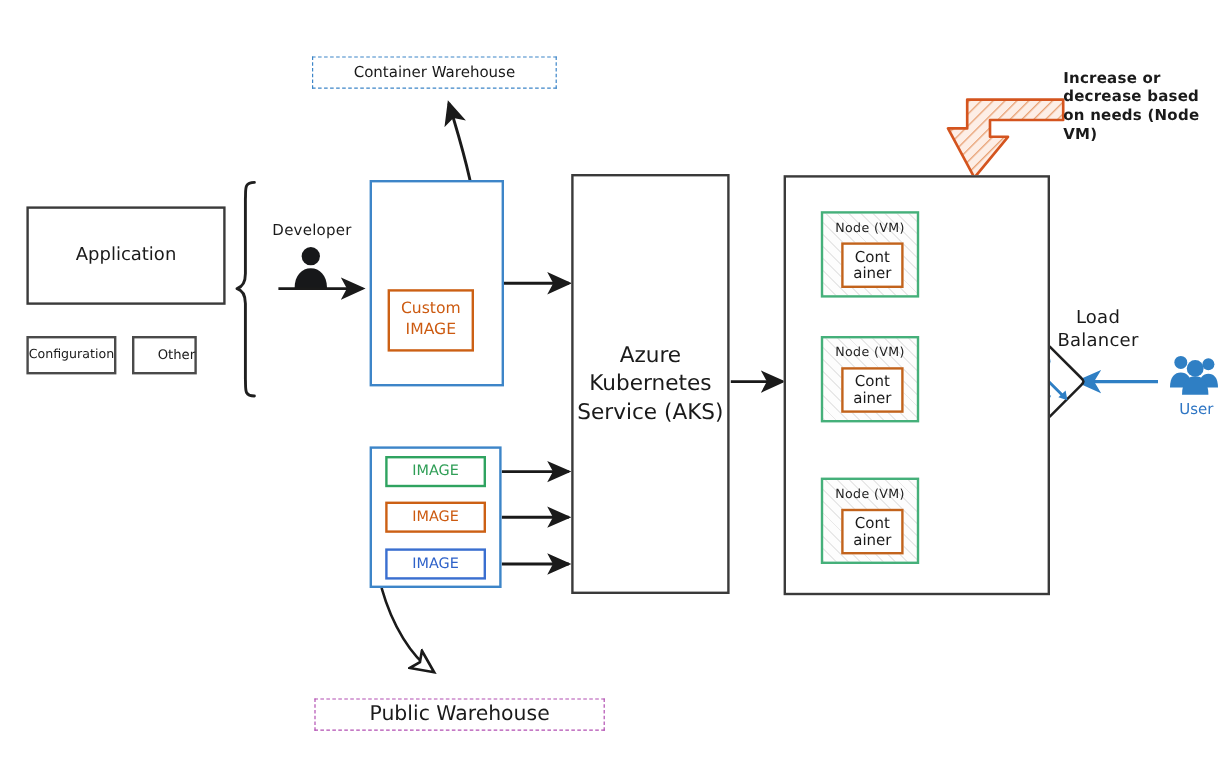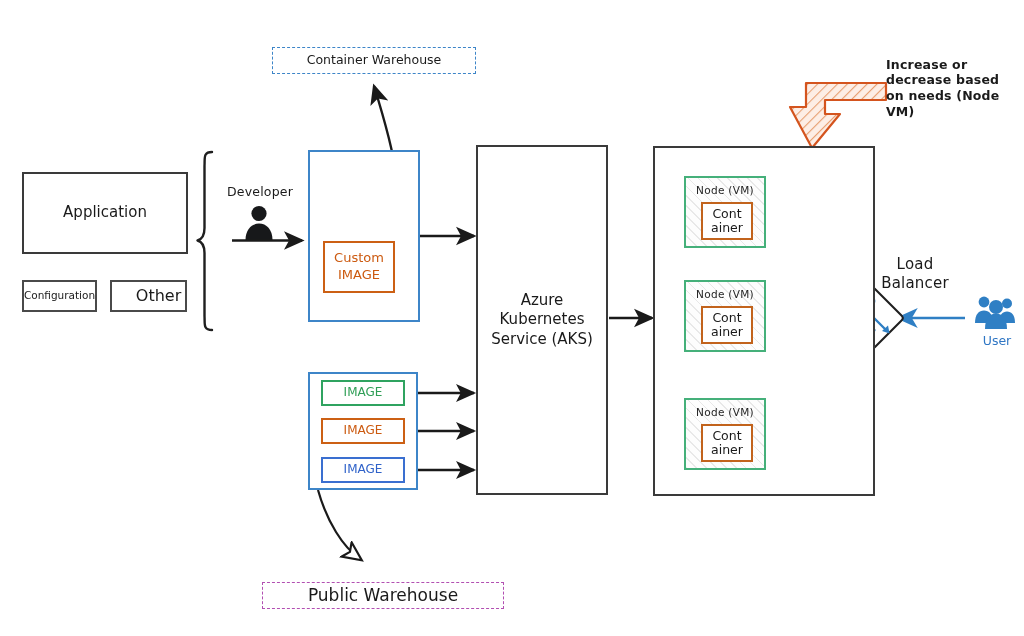--- a/index.html
+++ b/index.html
@@ -157,29 +157,29 @@
   </svg>
 
   <div class="box box-plain" style="left:22px;top:172px;width:166px;height:82px;font-size:15px;">
     <span>Application</span>
   </div>
 
   <div class="box box-thin" style="left:22px;top:280px;width:75px;height:32px;font-size:10.5px;">
     <span>Configuration</span>
   </div>
 
-  <div class="box box-thin" style="left:110px;top:280px;width:77px;height:32px;font-size:16px;padding-left:20px;">
+  <div class="box box-thin" style="left:110px;top:280px;width:54px;height:32px;font-size:11px;padding-left:20px;">
     <span>Other</span>
   </div>
 
   <div class="lbl" style="left:222px;top:183px;width:76px;height:18px;font-size:12.5px;text-align:center;">
     <span>Developer</span>
   </div>
 
-  <div class="box box-dash-blue" style="left:272px;top:47px;width:204px;height:27px;font-size:12.5px;">
+  <div class="box box-dash-blue" style="left:260px;top:47px;width:204px;height:27px;font-size:12.5px;">
     <span>Container Warehouse</span>
   </div>
 
   <div class="box box-blue" style="left:308px;top:150px;width:112px;height:172px;"></div>
 
   <div class="box box-orange" style="left:323px;top:210px;width:72px;height:52px;font-size:13px;white-space:pre-line;margin-top:31px;">
     <span>Custom
 IMAGE</span>
   </div>
 
@@ -192,21 +192,21 @@
     <span>IMAGE</span>
   </div>
   <div class="box box-imgblue" style="left:321px;top:457px;width:84px;height:26px;font-size:12px;">
     <span>IMAGE</span>
   </div>
 
   <div class="box box-dash-purple" style="left:262px;top:582px;width:242px;height:27px;font-size:17px;">
     <span>Public Warehouse</span>
   </div>
 
-  <div class="box box-plain" style="left:476px;top:145px;width:132px;height:350px;font-size:15px;white-space:pre-line;">
+  <div class="box box-plain" style="left:476px;top:145px;width:132px;height:350px;font-size:18px;white-space:pre-line;">
     <span>Azure
 Kubernetes
 Service (AKS)</span>
   </div>
 
   <div class="box box-plain" style="left:653px;top:146px;width:222px;height:350px;"></div>
 
   <div class="node-box hatch" style="left:684px;top:176px;width:82px;height:72px;">
     <div class="node-title">Node (VM)</div>
     <div class="cont-box" style="left:15px;top:24px;width:52px;height:38px;">Cont

